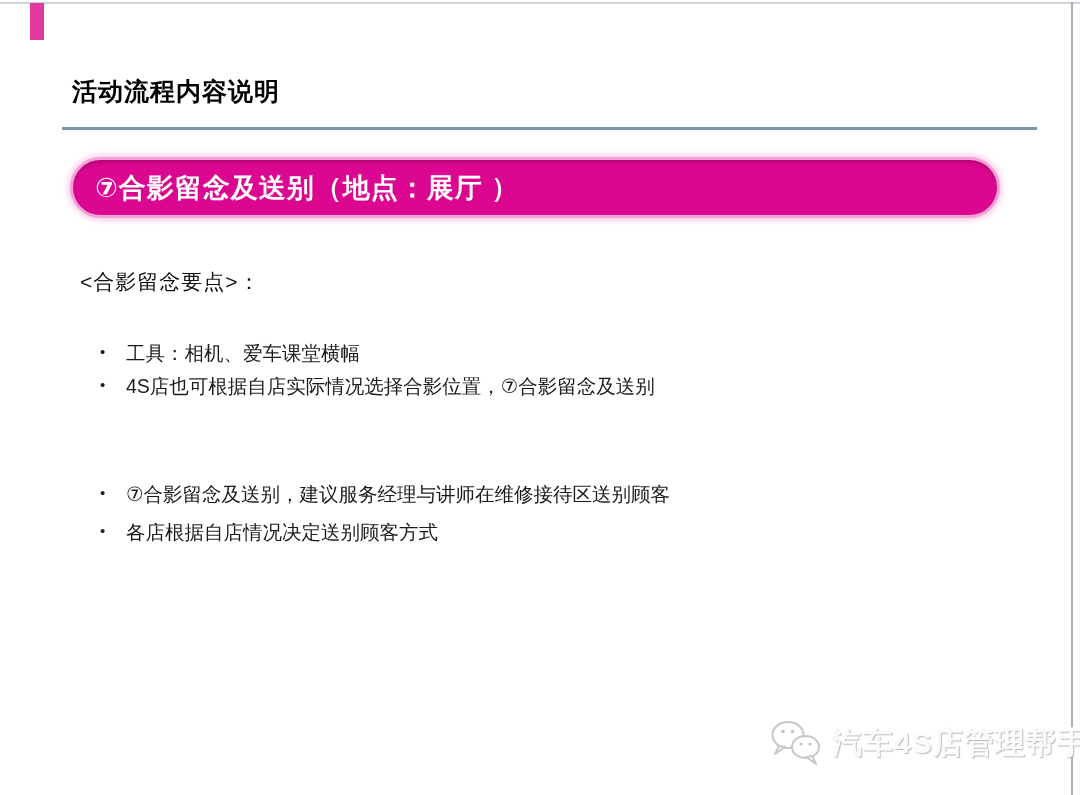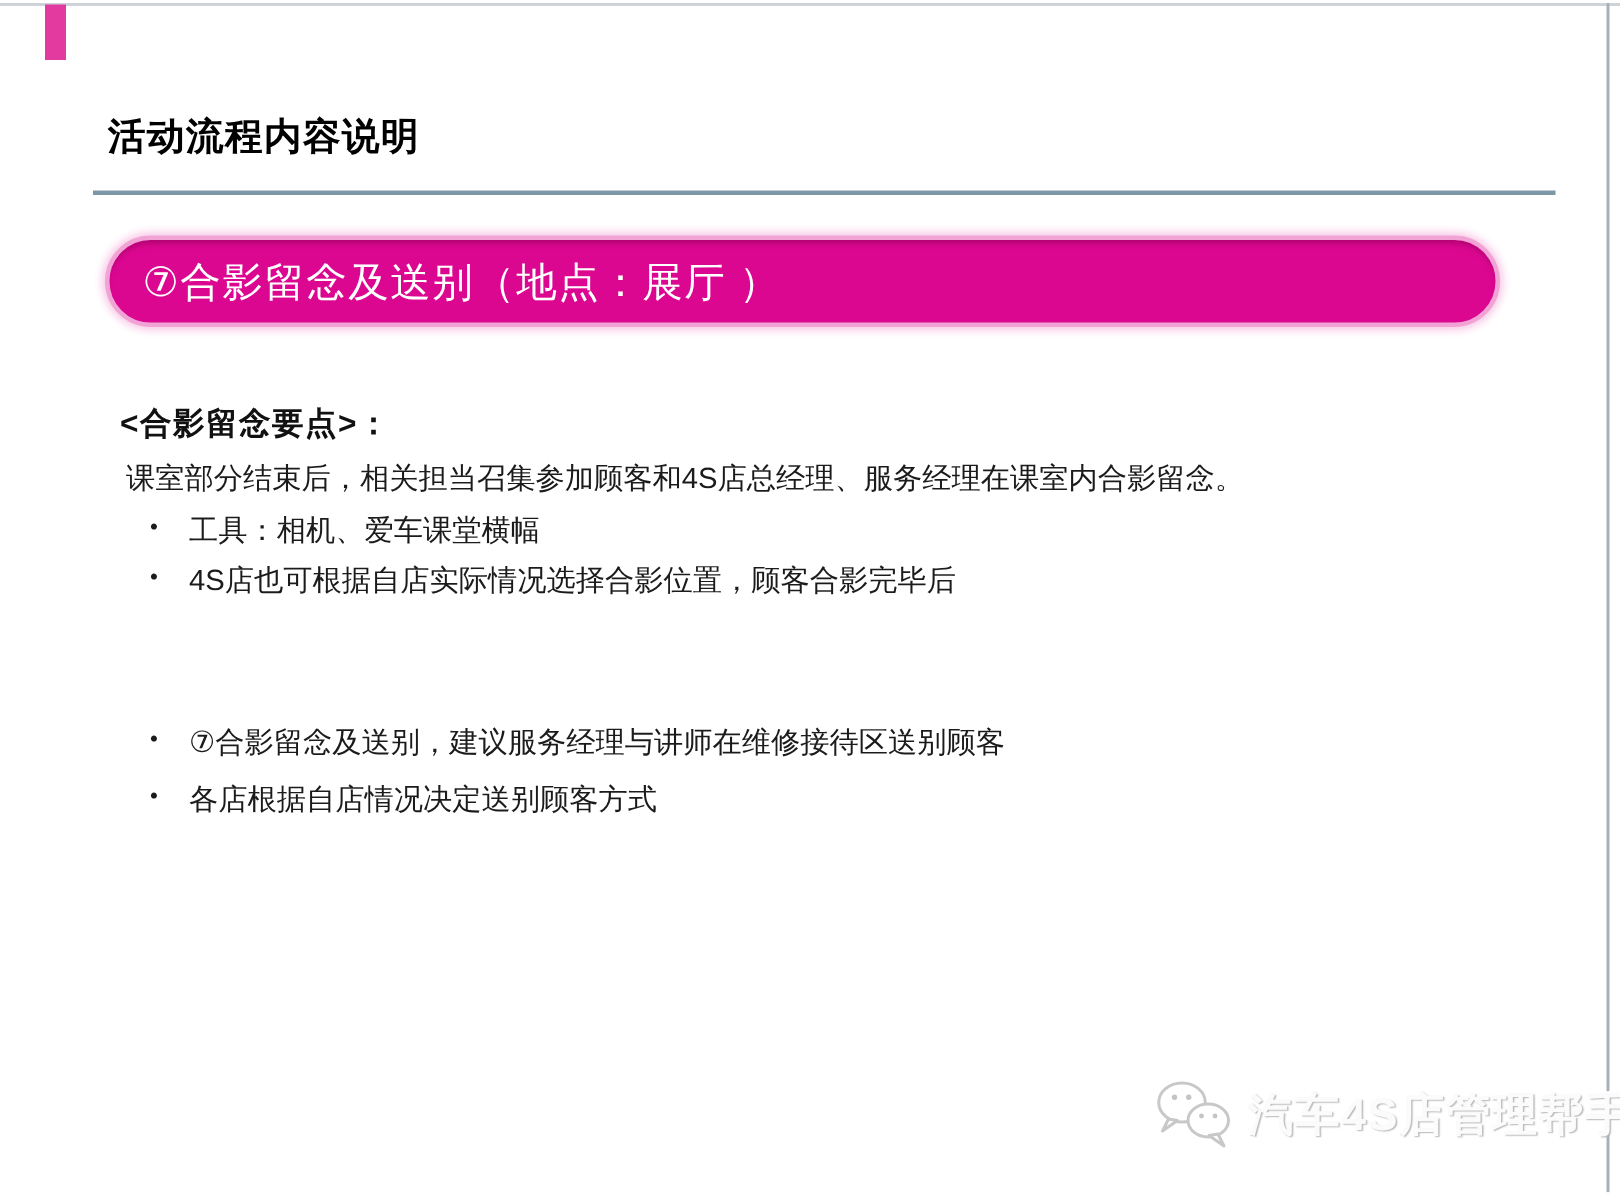--- a/index.html
+++ b/index.html
@@ -11,24 +11,24 @@
   .corner-bar{position:absolute;left:30px;top:3px;width:14px;height:37px;background:#e23a9f;}
 
   .title{position:absolute;left:72px;top:78px;margin:0;font-size:25px;line-height:26px;
          font-weight:bold;color:#000;letter-spacing:1px;}
   .title-underline{position:absolute;left:62px;top:127px;width:975px;height:3px;background:#7e97a7;}
 
   .banner{position:absolute;left:70px;top:157px;width:930px;height:61px;border-radius:33px;
           background:#dc0791;border:3px solid #f0a3d4;box-sizing:border-box;
           box-shadow:0 0 6px 2px #f8c6e6, inset 0 4px 4px -2px rgba(130,0,80,.55);
           display:flex;align-items:center;}
-  .banner-text{color:#ffffff;font-weight:normal;font-size:27px;letter-spacing:1px;padding-left:22px;
+  .banner-text{color:#ffffff;font-weight:bold;font-size:27px;letter-spacing:1px;padding-left:22px;
                white-space:nowrap;}
 
-  .sec-heading{position:absolute;left:80px;margin:0;font-size:21px;font-weight:bold;color:#111;
+  .sec-heading{position:absolute;left:80px;margin:0;font-size:21px;font-weight:normal;color:#111;
                letter-spacing:1px;white-space:nowrap;}
   .paragraph{position:absolute;left:84px;margin:0;font-size:19.5px;color:#1b1b1b;white-space:nowrap;}
   .bullet-row{position:absolute;left:100px;display:flex;align-items:flex-start;white-space:nowrap;}
   .bullet-marker{width:26px;font-size:15px;color:#1b1b1b;padding-top:3px;}
   .bullet-text{font-size:19.5px;color:#1b1b1b;text-align:center;}
 
   .pos-h1{top:268px;}  .pos-p1{top:305px;}
   .pos-b1{top:340px;}  .pos-b2{top:373px;}
   .pos-h2{top:445px;}  .pos-b3{top:481px;}  .pos-b4{top:519px;}
 
@@ -47,29 +47,28 @@
   <div class="corner-bar" style="background: rgb(226, 58, 159);"></div>
 
   <h1 class="title">活动流程内容说明</h1>
   <div class="title-underline" style="background: rgb(126, 151, 167);"></div>
 
   <div class="banner">
     <span class="banner-text">⑦合影留念及送别（地点：展厅 ）</span>
   </div>
 
   <h2 class="sec-heading pos-h1">&lt;合影留念要点&gt;：</h2>
-  <p class="paragraph pos-p1">课室部分结束后，相关担当召集参加顾客和4S店总经理、服务经理在课室内合影留念。</p>
 
   <div class="bullet-row pos-b1">
     <span class="bullet-marker">•</span>
     <span class="bullet-text">工具：相机、爱车课堂横幅</span>
   </div>
   <div class="bullet-row pos-b2">
     <span class="bullet-marker">•</span>
-    <span class="bullet-text">4S店也可根据自店实际情况选择合影位置，顾客合影完毕后</span>
+    <span class="bullet-text">4S店也可根据自店实际情况选择合影位置，⑦合影留念及送别</span>
   </div>
 
 
   <div class="bullet-row pos-b3">
     <span class="bullet-marker">•</span>
     <span class="bullet-text">⑦合影留念及送别，建议服务经理与讲师在维修接待区送别顾客</span>
   </div>
   <div class="bullet-row pos-b4">
     <span class="bullet-marker">•</span>
     <span class="bullet-text">各店根据自店情况决定送别顾客方式</span>

